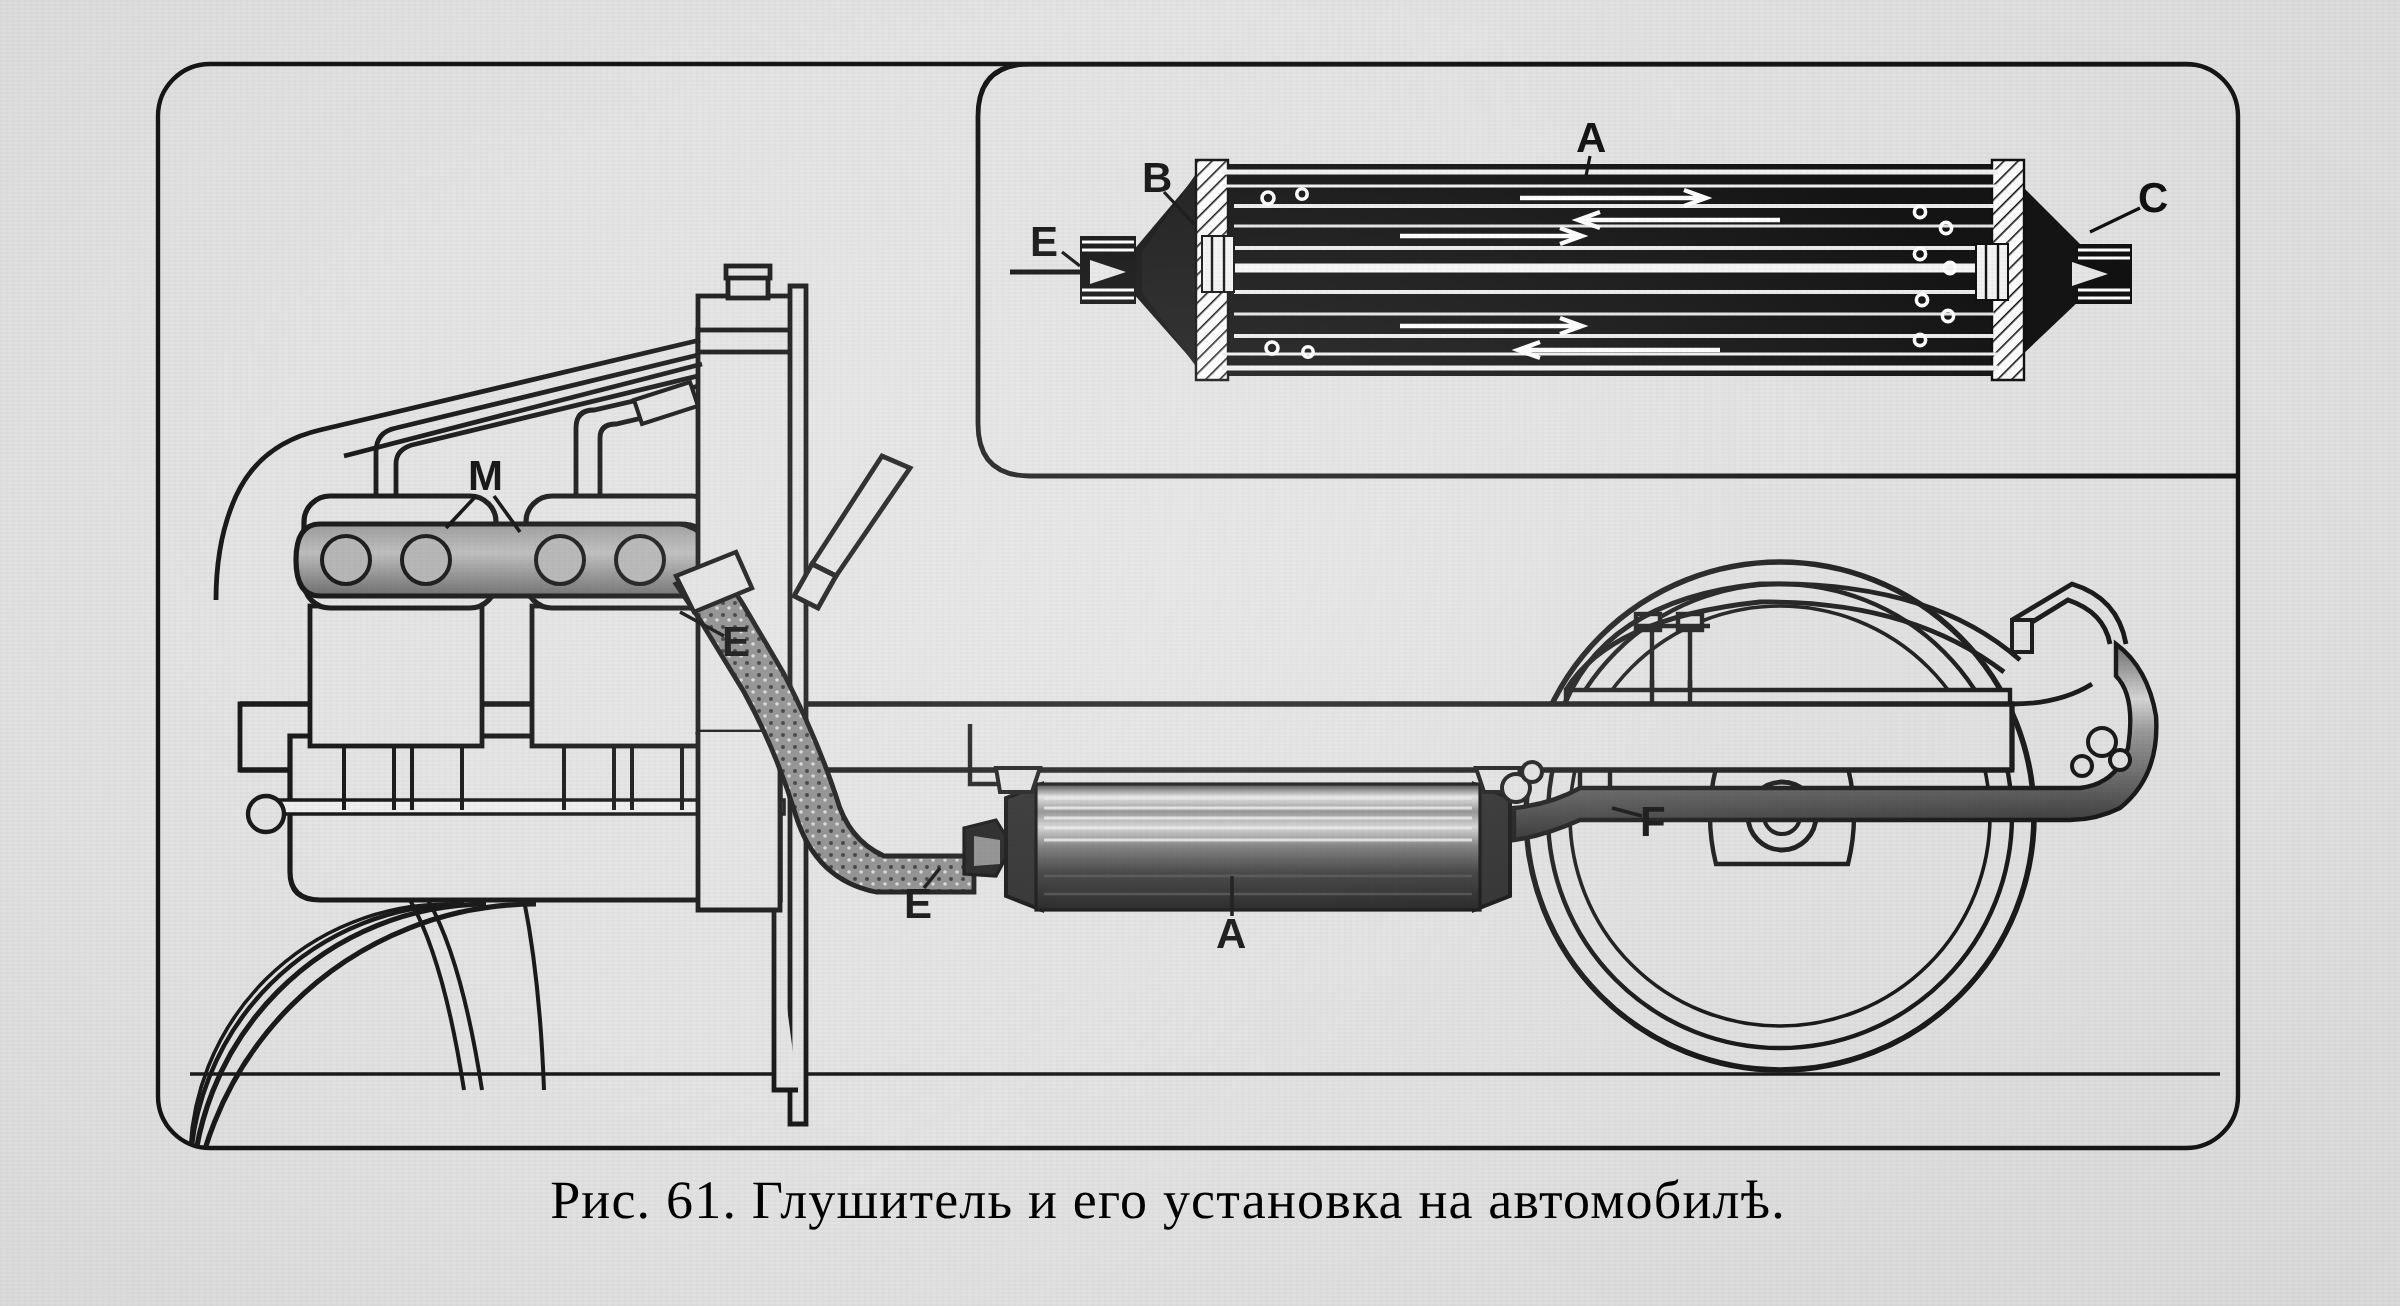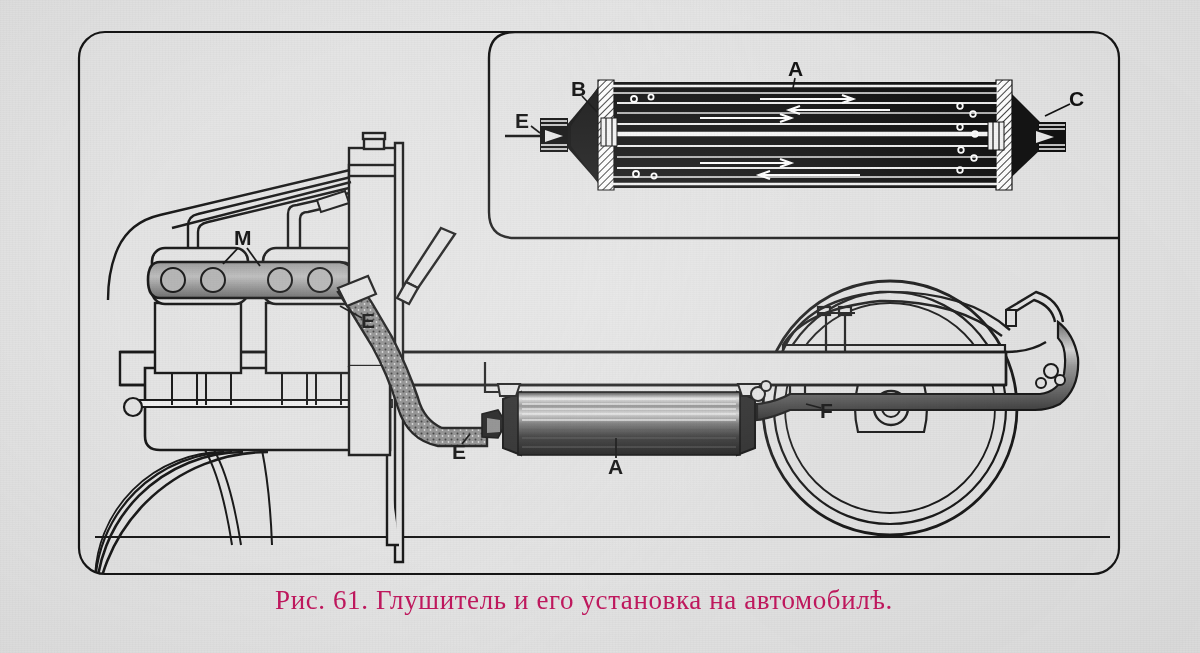--- a/index.html
+++ b/index.html
@@ -27,21 +27,21 @@
     background:radial-gradient(ellipse at 50% 45%, rgba(255,255,255,.18) 0%, rgba(0,0,0,0) 55%, rgba(0,0,0,.045) 100%);
   }
   #fig{position:absolute;left:0;top:0;width:1200px;height:653px;}
   .cap{
     position:absolute;
     left:0;width:1168px;
     top:585px;
     text-align:center;
     font-size:27px;
     letter-spacing:.6px;
-    color:#be185d;
+    color:#000000;
     font-family:"Liberation Serif", serif;
     white-space:nowrap;
   }
 </style>
 </head>
 <body>
 
 <div id="fig">
 <svg width="1200" height="653" viewBox="0 0 1200 653" xmlns="http://www.w3.org/2000/svg">
   <defs>

